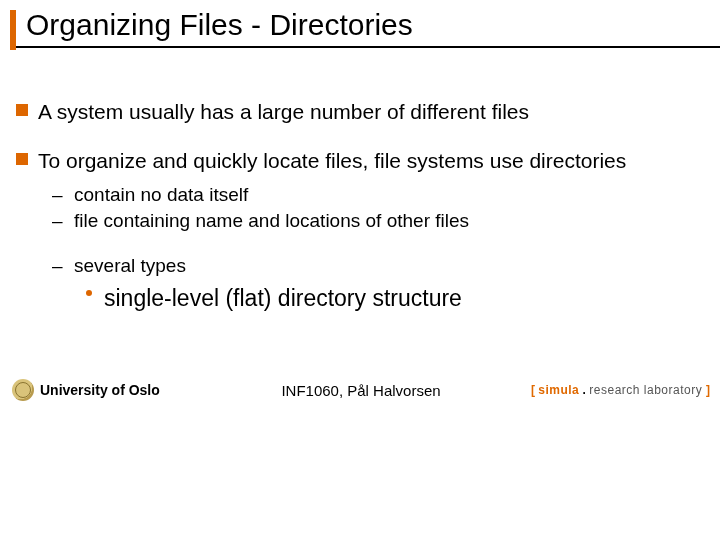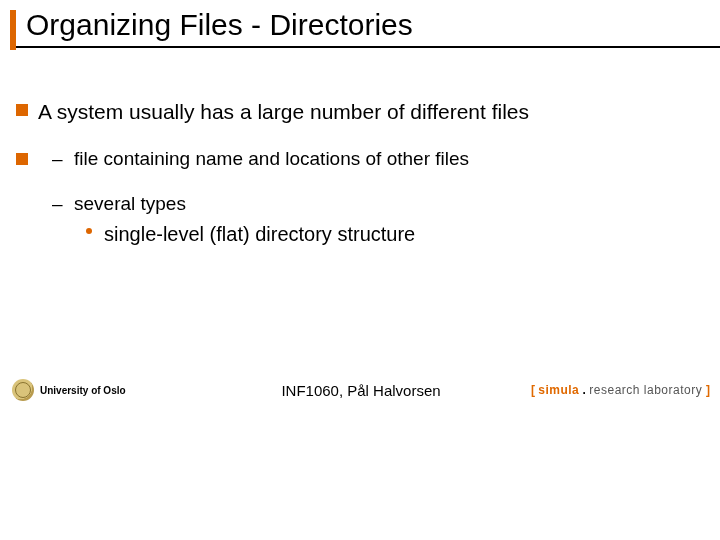--- a/index.html
+++ b/index.html
@@ -10,27 +10,27 @@
   .title-text { font-size: 30px; font-weight: 400; letter-spacing: 0; color: #000; }
   .content { position: absolute; top: 64px; left: 16px; right: 24px; font-size: 21px; line-height: 1.3; margin-top: 34px; }
   ul.top { list-style: none; }
   ul.top > li { position: relative; padding-left: 22px; margin-bottom: 22px; }
   ul.top > li::before { content: ""; position: absolute; left: 0; top: 6px; width: 12px; height: 12px; background: #dd6600; }
   ul.dash { list-style: none; margin-top: 8px; }
   ul.dash > li { position: relative; padding-left: 22px; font-size: 19px; line-height: 1.3; margin: 0 0 2px 14px; }
   ul.dash > li::before { content: "–"; position: absolute; left: 0; top: 0; color: #000; }
   ul.dash > li.gap-above { margin-top: 20px; }
   ul.dot { list-style: none; margin-top: 4px; }
-  ul.dot > li { position: relative; padding-left: 18px; font-size: 20px; line-height: 1.35; margin-left: 12px; }
+  ul.dot > li { position: relative; padding-left: 18px; font-size: 23px; line-height: 1.35; margin-left: 12px; }
   ul.dot > li::before { content: ""; position: absolute; left: 0; top: 7px; width: 6px; height: 6px; background: #dd6600; border-radius: 50%; }
   .footer { position: absolute; bottom: 8px; left: 12px; right: 10px; display: flex; align-items: center; justify-content: space-between; font-size: 9px; }
   .uio { display: flex; align-items: center; gap: 6px; }
   .uio-seal { width: 22px; height: 22px; border-radius: 50%; background: radial-gradient(circle at 40% 40%, #d9c37a 0 60%, #b89b4e 61% 100%); position: relative; }
   .uio-seal::after { content: ""; position: absolute; inset: 3px; border-radius: 50%; border: 1px solid #8a7430; }
-  .uio-name { font-weight: 700; font-size: 10px; }
+  .uio-name { font-weight: 700; font-size: 14px; }
   .center-note { position: absolute; left: 50%; transform: translateX(-50%); font-size: 15px; color: #000; }
   .simula { font-size: 12px; white-space: nowrap; }
   .simula .br1 { color: #e06900; font-weight: 700; }
   .simula .word { color: #e06900; font-weight: 700; letter-spacing: 0.5px; }
   .simula .dot1 { color: #000; font-weight: 700; }
   .simula .rest { color: #555; letter-spacing: 0.5px; }
   .simula .br2 { color: #e06900; font-weight: 700; }
 </style>
 </head>
 <body>
@@ -40,21 +40,25 @@
     <div class="vbar"></div>
     <div class="title-text">Organizing Files - Directories</div>
   </div>
 
   <div class="content">
     <ul class="top">
       <li>
         <span>A system usually has a large number of different files</span>
       </li>
       <li>
+        <span>To organize and quickly locate files, file systems use directories</span>
         <ul class="dash">
+          <li>
+            <span>contain no data itself</span>
+          </li>
           <li>
             <span>file containing name and locations of other files</span>
           </li>
           <li class="gap-above">
             <span>several types</span>
             <ul class="dot">
               <li>
                 <span>single-level (flat) directory structure</span>
               </li>
             </ul>

